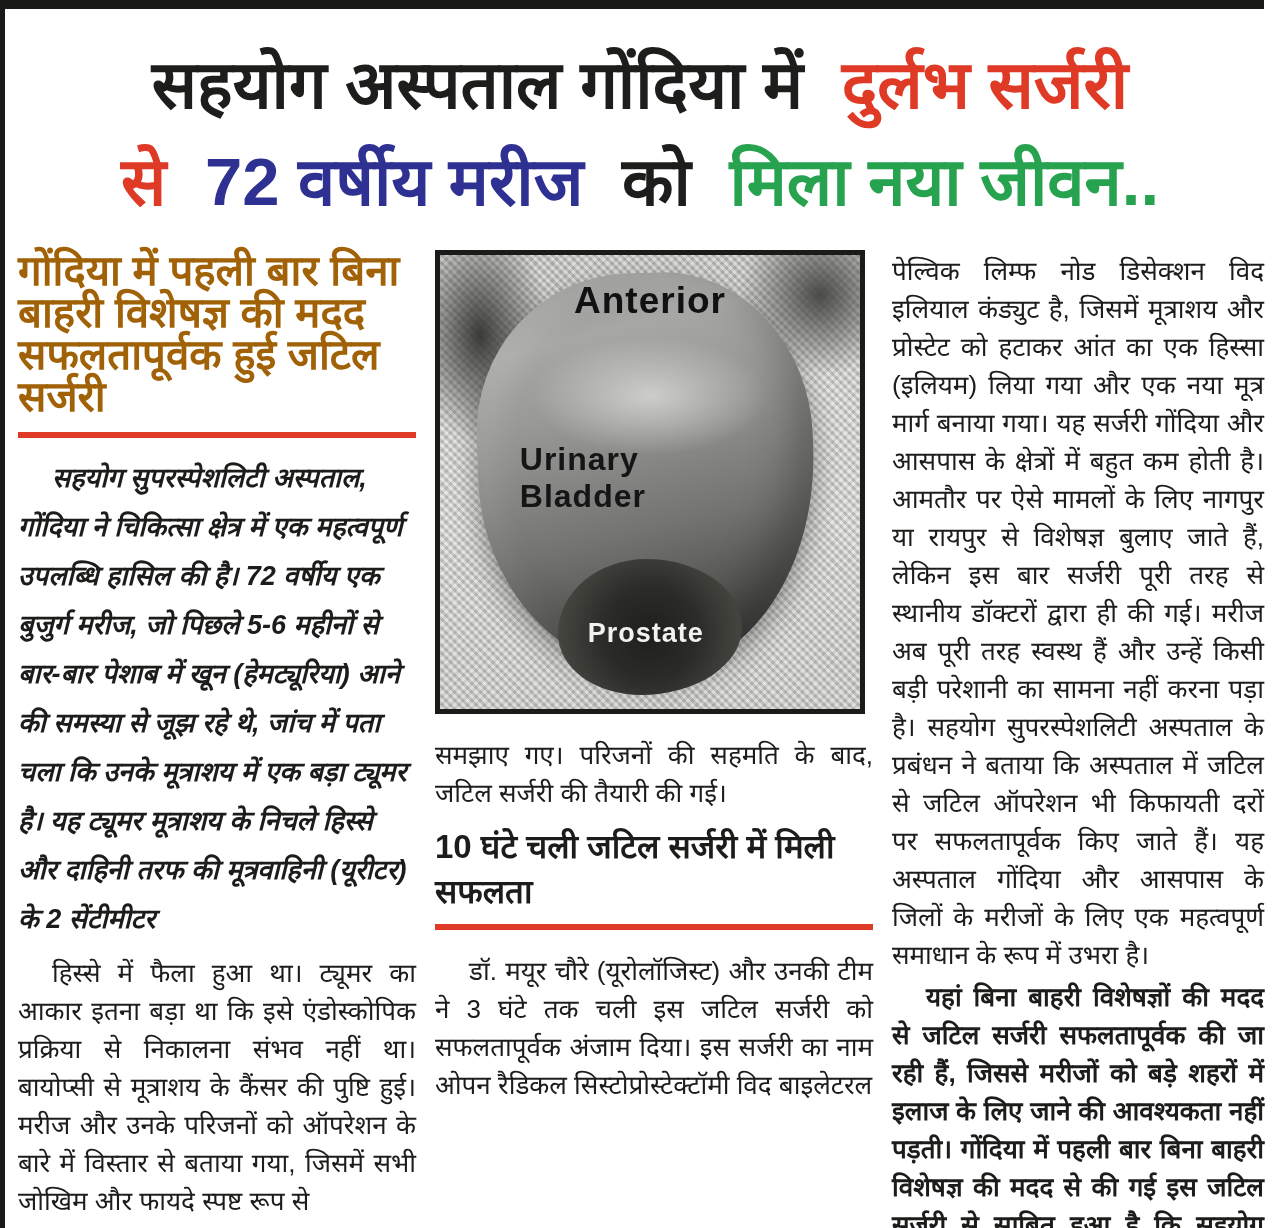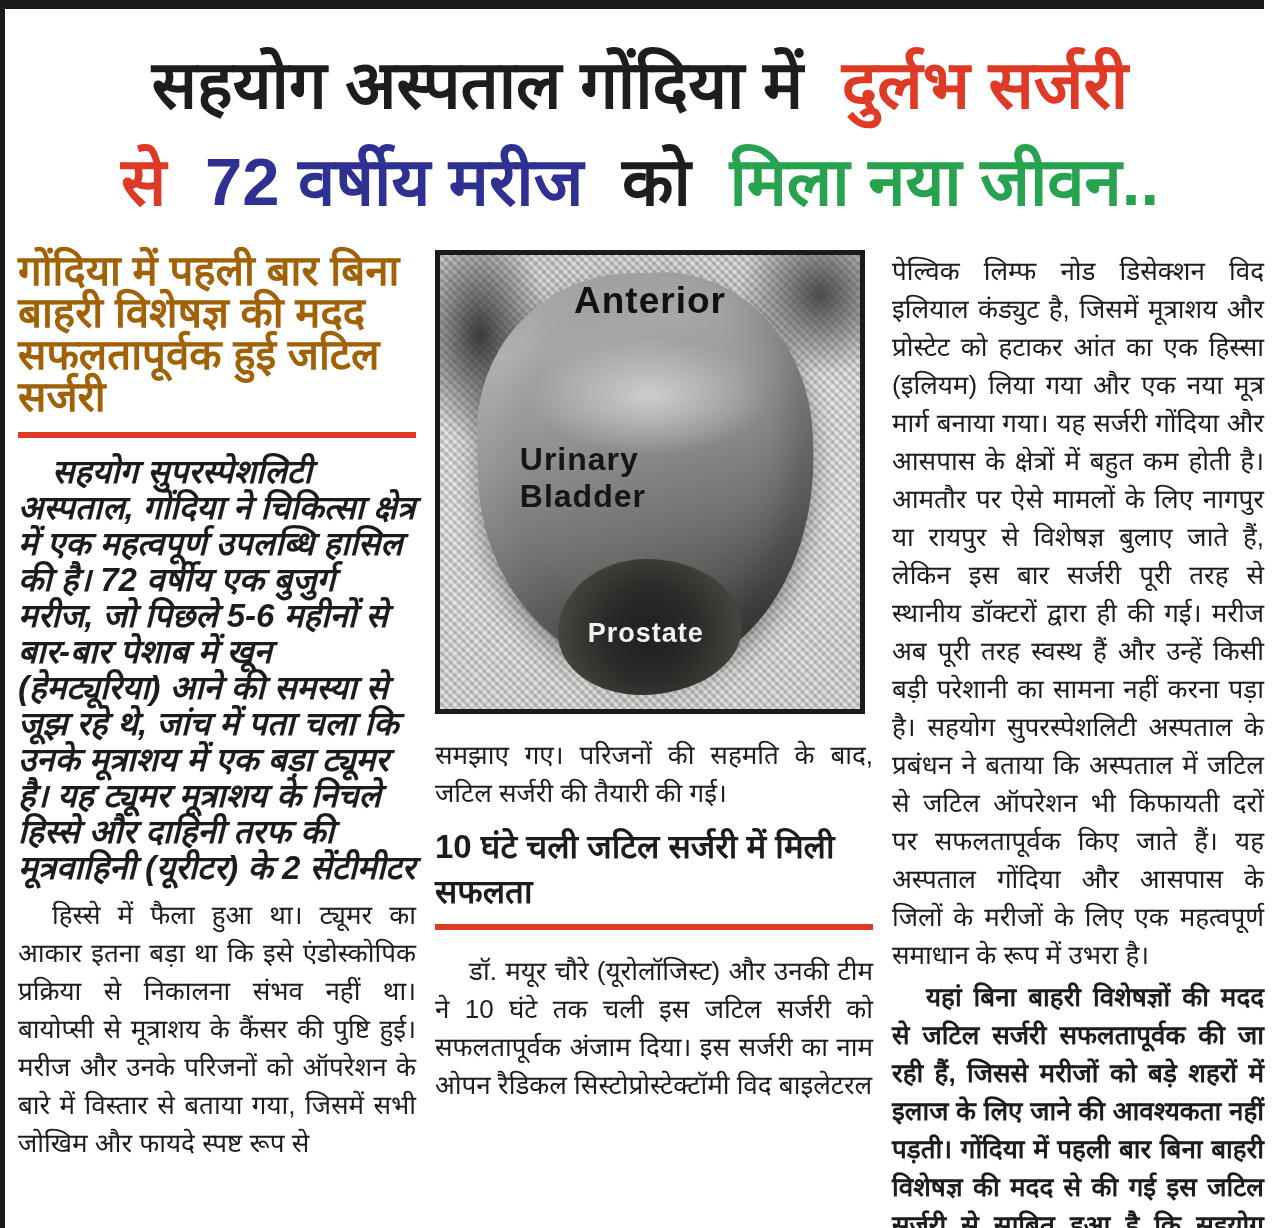--- a/index.html
+++ b/index.html
@@ -61,22 +61,22 @@
   .para{
     font-size:26px;
     line-height:38px;
     text-align:justify;
     margin:0 0 4px 0;
   }
   .para.indent{text-indent:34px;}
   .lead-para{
     font-style:italic;
     font-weight:bold;
-    font-size:33px;
-    line-height:36px;
+    font-size:27px;
+    line-height:49px;
     text-align:left;
     text-indent:34px;
     margin:0 0 10px 0;
   }
   .mid-subhead{
     font-weight:bold;
     font-size:33px;
     line-height:45px;
     margin-top:12px;
   }
@@ -170,21 +170,21 @@
         <div class="blob-main"></div>
         <div class="blob-light"></div>
         <div class="blob-dark"></div>
         <div class="photo-label label-anterior">Anterior</div>
         <div class="photo-label label-bladder">Urinary Bladder</div>
         <div class="photo-label label-prostate">Prostate</div>
       </div>
       <p class="para">समझाए गए। परिजनों की सहमति के बाद, जटिल सर्जरी की तैयारी की गई।</p>
       <div class="mid-subhead">10 घंटे चली जटिल सर्जरी में मिली सफलता</div>
       <hr class="red-rule mid-rule">
-      <p class="para indent">डॉ. मयूर चौरे (यूरोलॉजिस्ट) और उनकी टीम ने 10 घंटे तक चली इस जटिल सर्जरी को सफलतापूर्वक अंजाम दिया। इस सर्जरी का नाम ओपन रैडिकल सिस्टोप्रोस्टेक्टॉमी विद बाइलेटरल</p>
+      <p class="para indent">डॉ. मयूर चौरे (यूरोलॉजिस्ट) और उनकी टीम ने 3 घंटे तक चली इस जटिल सर्जरी को सफलतापूर्वक अंजाम दिया। इस सर्जरी का नाम ओपन रैडिकल सिस्टोप्रोस्टेक्टॉमी विद बाइलेटरल</p>
     </div>
 
     <div class="right-col">
       <p class="para">पेल्विक लिम्फ नोड डिसेक्शन विद इलियाल कंड्युट है, जिसमें मूत्राशय और प्रोस्टेट को हटाकर आंत का एक हिस्सा (इलियम) लिया गया और एक नया मूत्र मार्ग बनाया गया। यह सर्जरी गोंदिया और आसपास के क्षेत्रों में बहुत कम होती है। आमतौर पर ऐसे मामलों के लिए नागपुर या रायपुर से विशेषज्ञ बुलाए जाते हैं, लेकिन इस बार सर्जरी पूरी तरह से स्थानीय डॉक्टरों द्वारा ही की गई। मरीज अब पूरी तरह स्वस्थ हैं और उन्हें किसी बड़ी परेशानी का सामना नहीं करना पड़ा है। सहयोग सुपरस्पेशलिटी अस्पताल के प्रबंधन ने बताया कि अस्पताल में जटिल से जटिल ऑपरेशन भी किफायती दरों पर सफलतापूर्वक किए जाते हैं। यह अस्पताल गोंदिया और आसपास के जिलों के मरीजों के लिए एक महत्वपूर्ण समाधान के रूप में उभरा है।</p>
       <p class="para bold indent">यहां बिना बाहरी विशेषज्ञों की मदद से जटिल सर्जरी सफलतापूर्वक की जा रही हैं, जिससे मरीजों को बड़े शहरों में इलाज के लिए जाने की आवश्यकता नहीं पड़ती। गोंदिया में पहली बार बिना बाहरी विशेषज्ञ की मदद से की गई इस जटिल सर्जरी से साबित हुआ है कि सहयोग अस्पताल में विश्वस्तरीय चिकित्सा सेवाएं उपलब्ध हैं, जो लोगों को बेहतर और सुलभ स्वास्थ्य सेवाएं प्रदान कर रही हैं।</p>
     </div>
 
   </div>
 </div>
 

